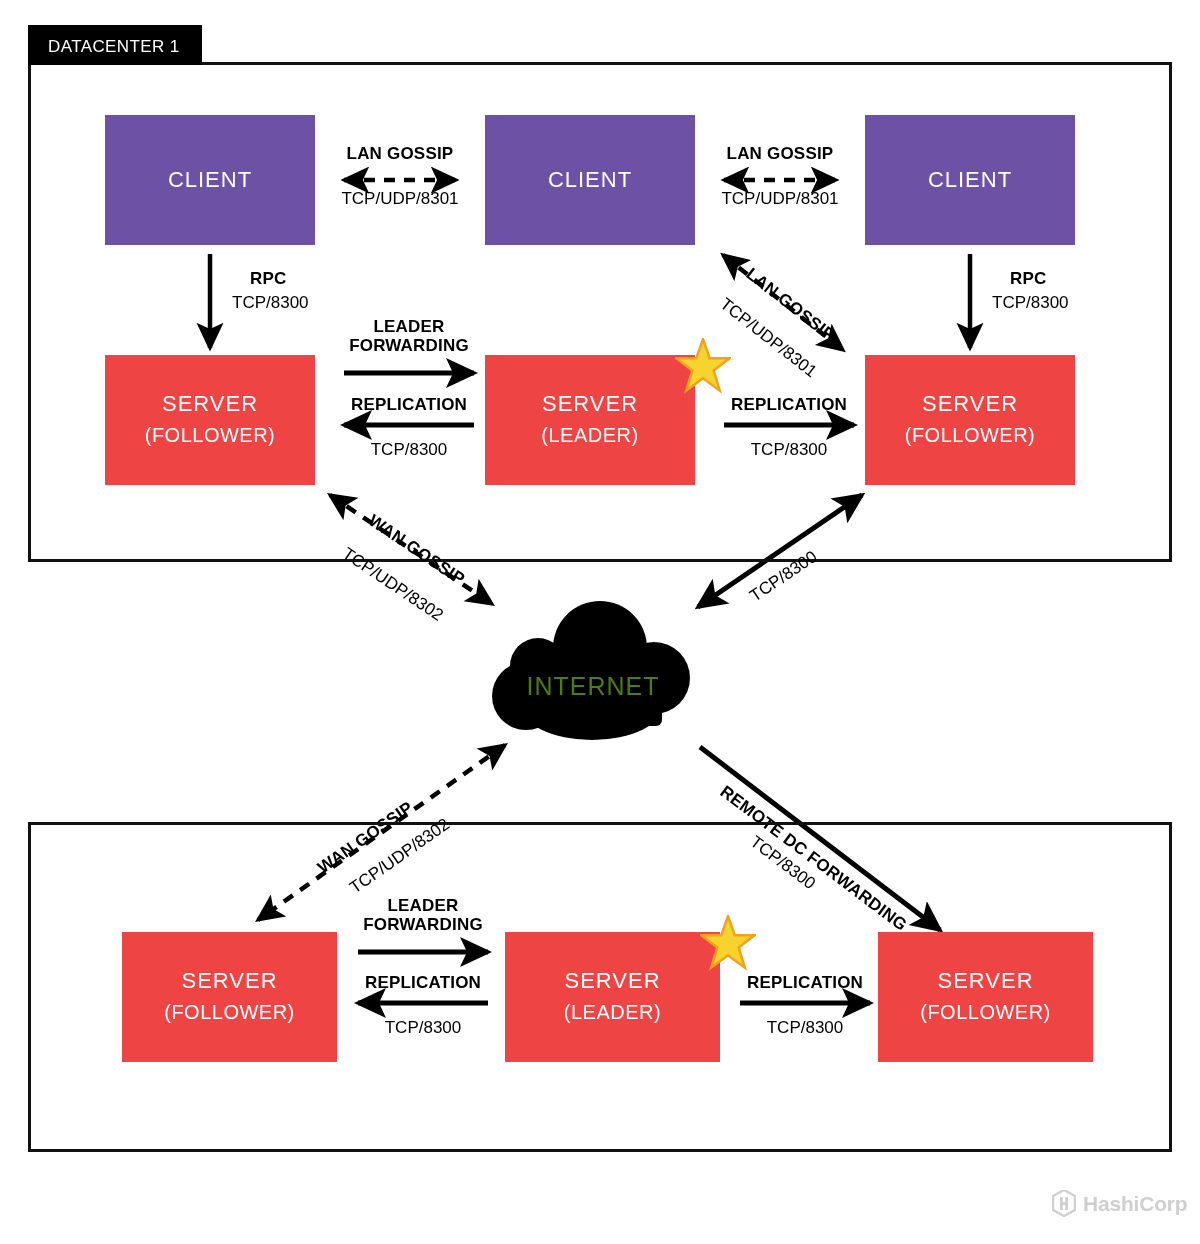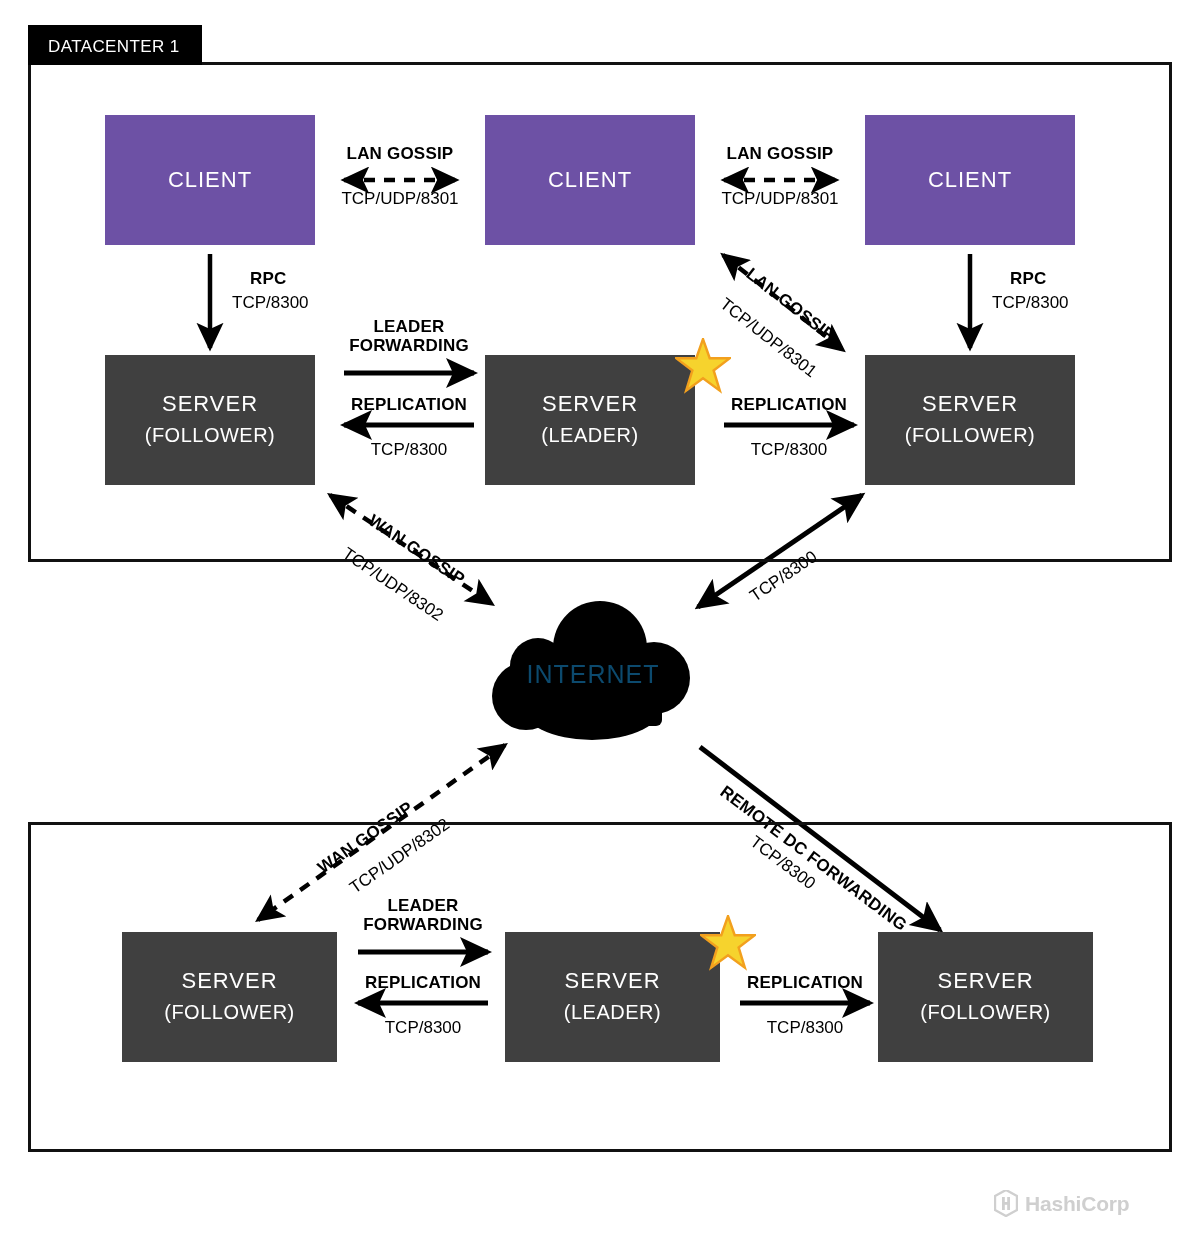--- a/index.html
+++ b/index.html
@@ -59,21 +59,21 @@
   .node .subtitle {
     font-size: 20px;
     font-weight: 400;
     letter-spacing: 0.5px;
     margin-top: 9px;
   }
   .client {
     background: #6d51a5;
   }
   .server {
-    background: #404040;
+    background: #ef4444;
   }
 
   
   .star {
     position: absolute;
     width: 56px;
     height: 56px;
     pointer-events: none;
   }
 
@@ -126,24 +126,25 @@
     height: 1244px;
     pointer-events: none;
   }
 
   
   .cloud-wrap {
     position: absolute;
   }
   .cloud-label {
     position: absolute;
-    color: #0c4a6e;
+    color: #4d7c0f;
     font-size: 25px;
     letter-spacing: 1px;
     white-space: nowrap;
+    margin-top: 12px;
   }
 
   
   .logo {
     position: absolute;
     display: flex;
     align-items: center;
     gap: 7px;
   }
   .logo-text {
@@ -345,21 +346,21 @@
     <div class="lbl-bold">REPLICATION</div>
     <div style="height:26px;"></div>
     <div class="lbl-plain">TCP/8300</div>
   </div>
   <div class="lbl-group" style="left:726px; top:974px; width:158px;">
     <div class="lbl-bold">REPLICATION</div>
     <div style="height:26px;"></div>
     <div class="lbl-plain">TCP/8300</div>
   </div>
 
-  <div class="logo" style="left:994px; top:1190px;align-items:center;">
+  <div class="logo" style="left:1052px; top:1190px;align-items:center;">
     <svg width="24" height="27" viewBox="0 0 24 27">
       <path d="M12 0 L23 6 L23 20 L12 26 L1 20 L1 6 Z" fill="none" stroke="#cfcfcf" stroke-width="2.4"></path>
       <rect x="8" y="7" width="2.8" height="13" fill="#cfcfcf"></rect>
       <rect x="13.2" y="7" width="2.8" height="13" fill="#cfcfcf"></rect>
       <rect x="8" y="12" width="8" height="2.8" fill="#cfcfcf"></rect>
     </svg>
     <span class="logo-text">HashiCorp</span>
   </div>
 
 </div>

